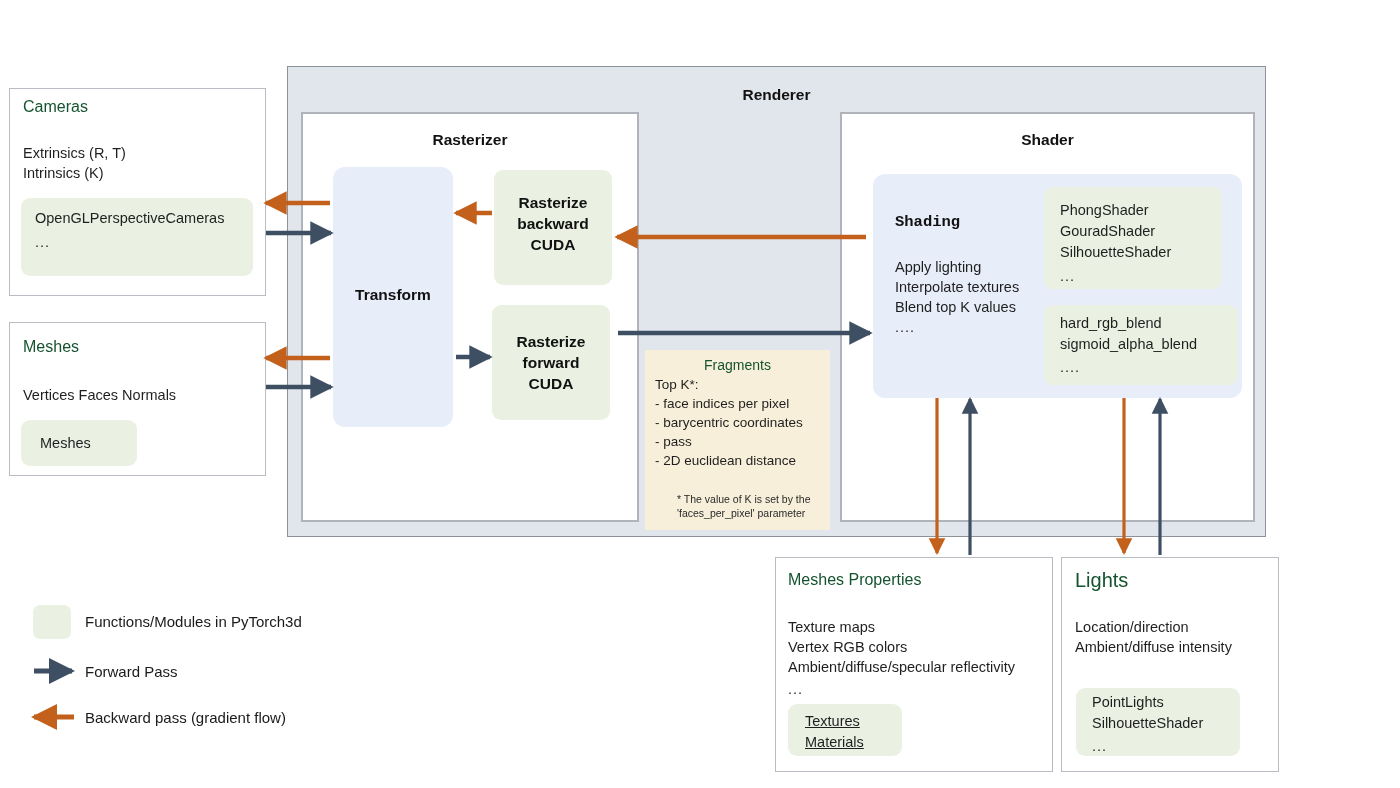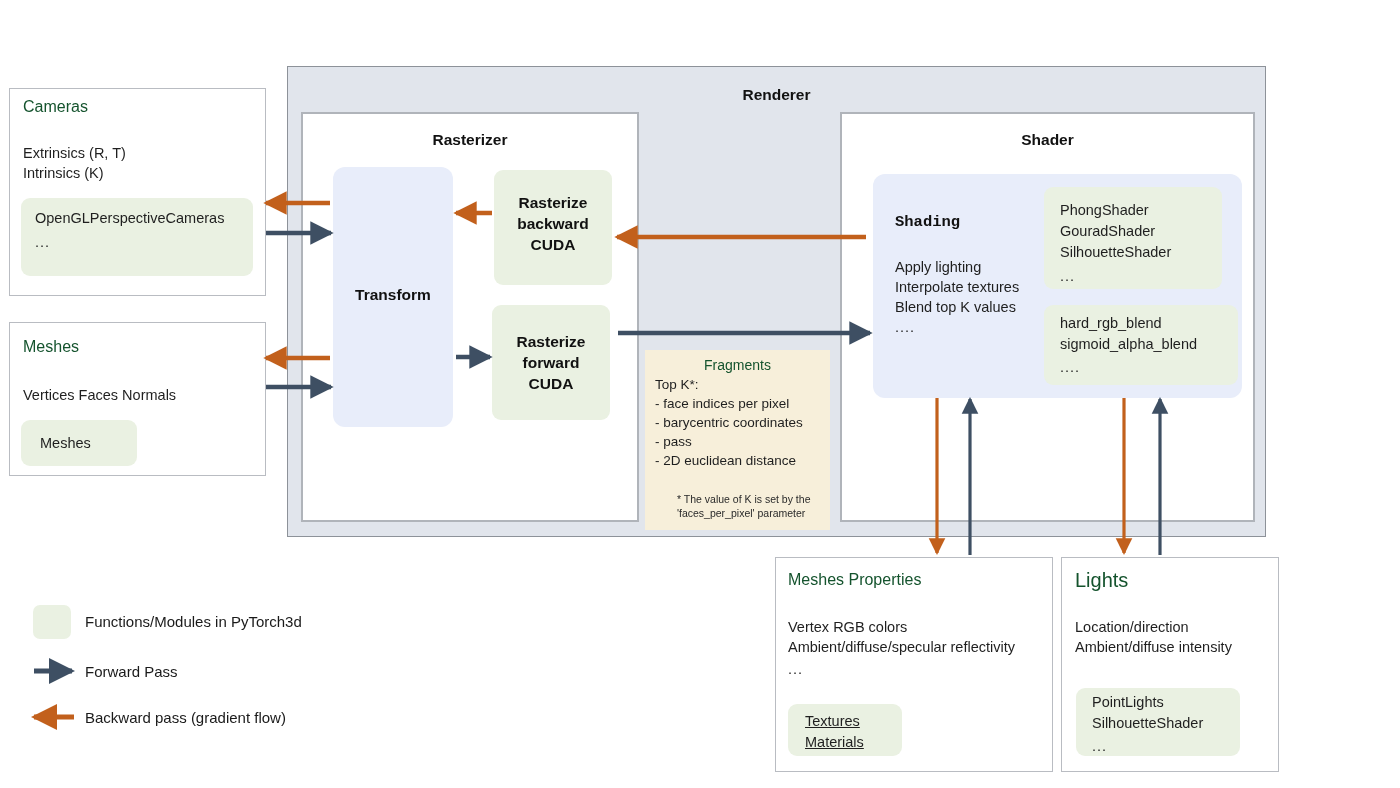--- a/index.html
+++ b/index.html
@@ -118,20 +118,21 @@
   <div>Vertices   Faces   Normals</div>
 </div>
 <div class="abs green-box" style="left:21px;top:420px;width:116px;height:46px;"></div>
 <div class="abs green-txt" style="left:40px;top:433px;width:110px;">
   <div>Meshes</div>
 </div>
 
 <div class="abs panel-outline" style="left:775px;top:557px;width:278px;height:215px;"></div>
 <div class="abs title-bold" style="left:788px;top:571px;font-size:16px;">Meshes Properties</div>
 <div class="abs body-txt" style="left:788px;top:617px;width:265px;">
+  <div>Texture maps</div>
   <div>Vertex RGB colors</div>
   <div>Ambient/diffuse/specular reflectivity</div>
   <div class="dots" style="margin-top:2px;">...</div>
 </div>
 <div class="abs green-box" style="left:788px;top:704px;width:114px;height:52px;"></div>
 <div class="abs green-txt" style="left:805px;top:711px;width:110px;text-decoration:underline;">
   <div>Textures</div>
   <div>Materials</div>
 </div>
 

